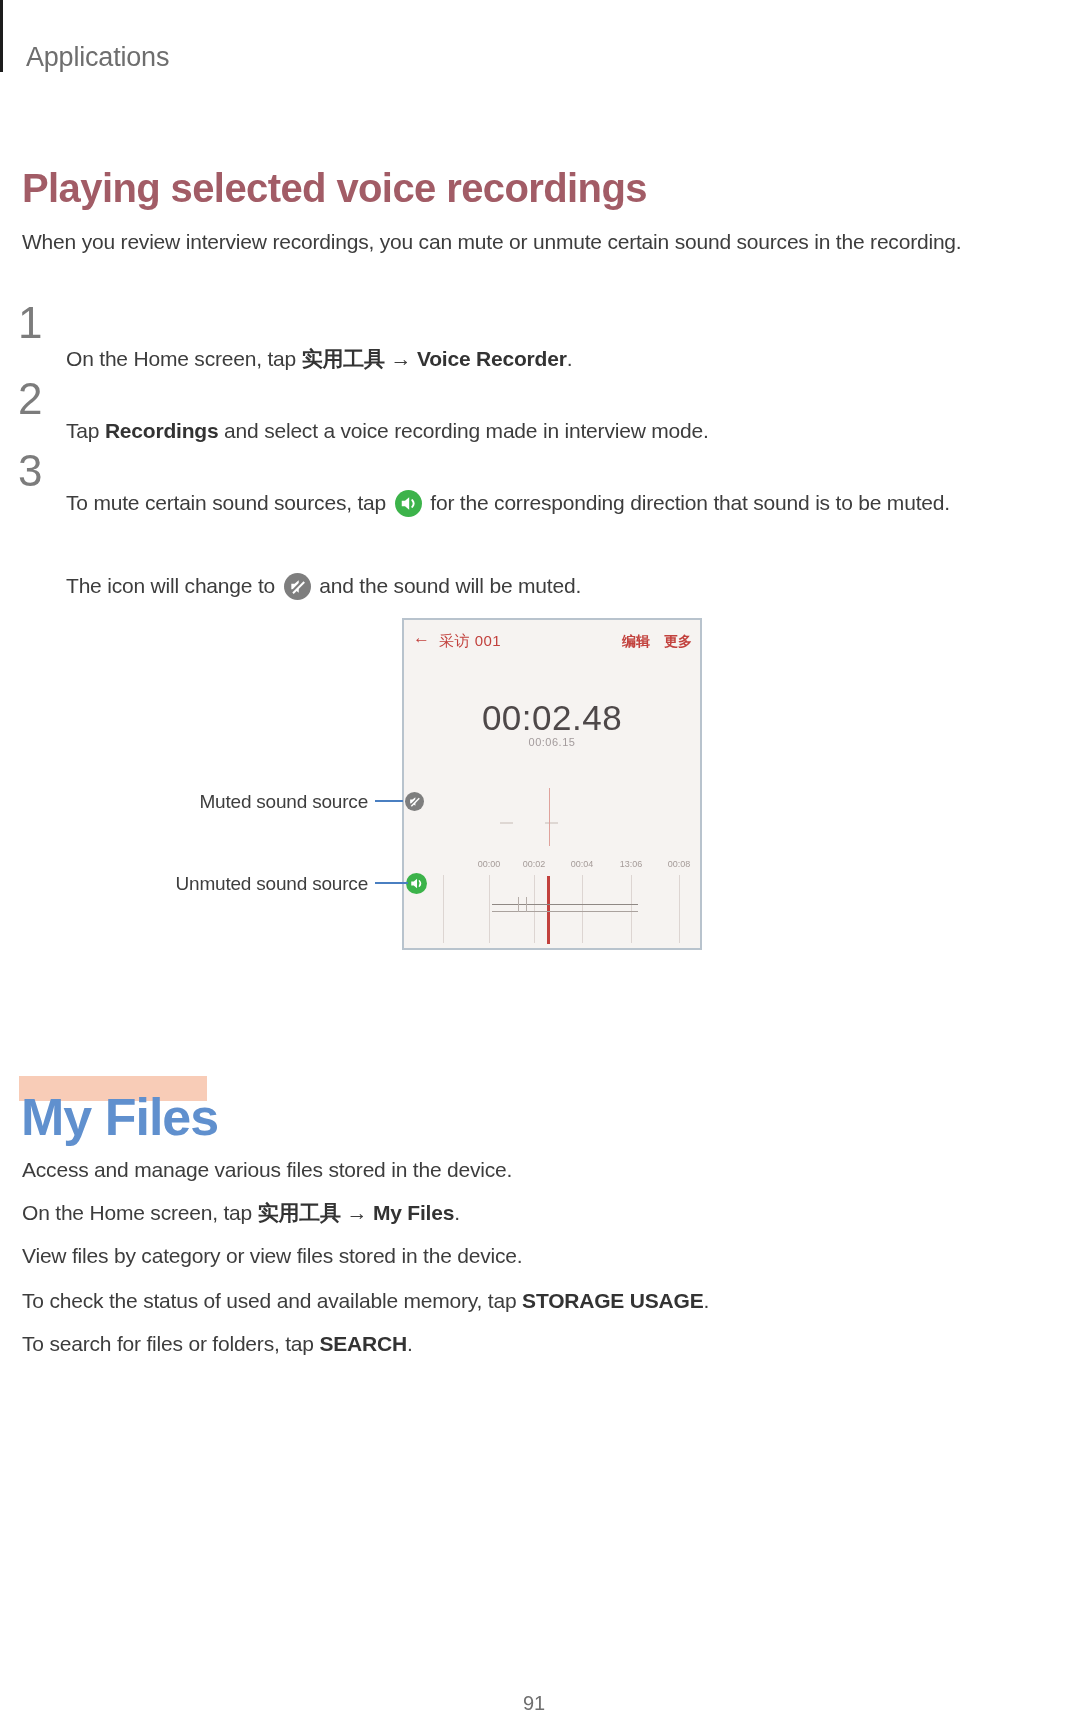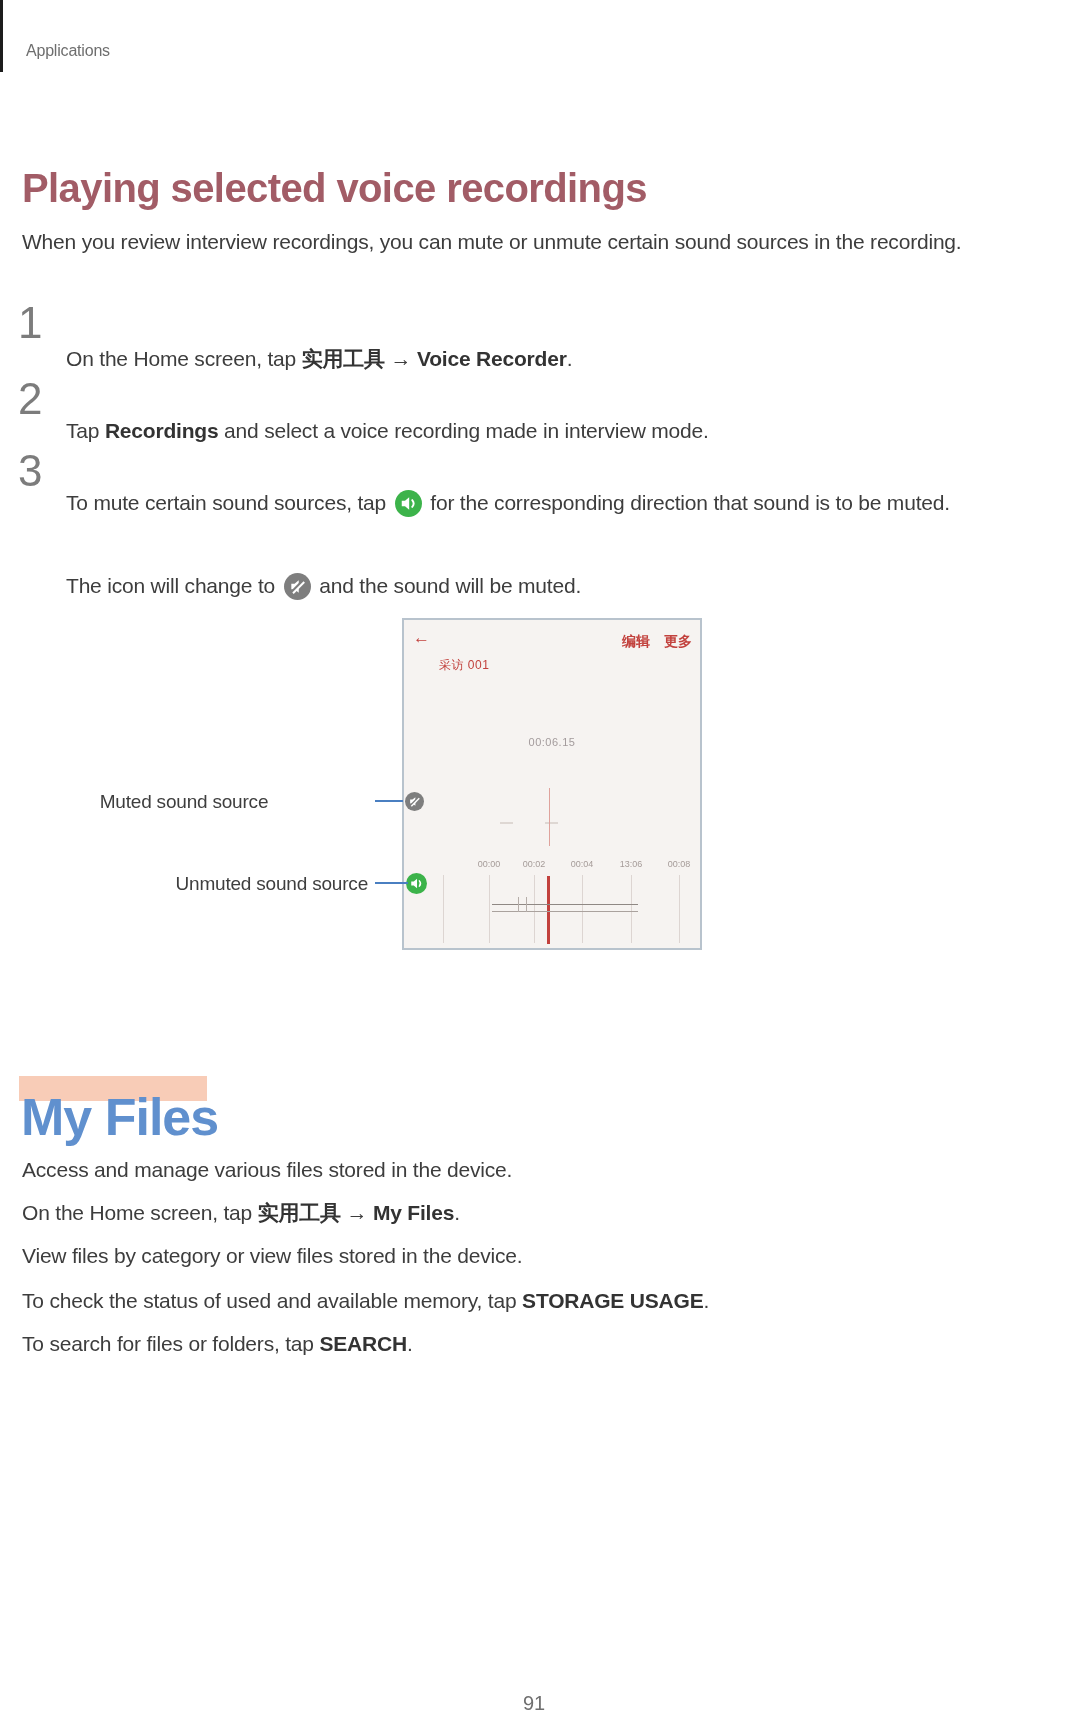--- a/index.html
+++ b/index.html
@@ -4,56 +4,56 @@
 <style>
   html,body{margin:0;padding:0;}
   body{
     width:1068px;height:1719px;position:relative;background:#ffffff;
     font-family:"Liberation Sans","DejaVu Sans",sans-serif;color:#3d3d3d;
     overflow:hidden;
   }
   .abs{position:absolute;}
   
   .side-mark{left:0;top:0;width:3px;height:72px;background:#1c1c1c;}
-  .app-label{left:26px;top:42px;font-size:16px;color:#6e6e6e;letter-spacing:-0.2px;}
+  .app-label{left:26px;top:42px;font-size:27px;color:#6e6e6e;letter-spacing:-0.2px;}
   
   .h1-maroon{left:22px;top:140px;font-size:40px;font-weight:bold;color:#a25c66;letter-spacing:-0.6px;line-height:1.05;}
   .body-text{font-size:21px;line-height:35px;color:#3d3d3d;letter-spacing:-0.2px;}
   .intro{left:22px;top:203px;width:1004px;}
   b{font-weight:bold;color:#333;}
   .step-num{font-size:44px;font-weight:300;color:#7c7c7c;line-height:1;}
   .num1{left:18px;top:301px;}
   .num2{left:18px;top:377px;}
   .num3{left:18px;top:449px;}
   .step1-text{left:66px;top:320px;width:960px;}
   .step2-text{left:66px;top:392px;width:960px;}
   .step3-text{left:66px;top:464px;width:958px;line-height:36px;}
   .note-text{left:66px;top:547px;width:960px;}
   .icon-inline{display:inline-block;width:27px;height:27px;vertical-align:-7px;margin:0 3px;}
   
   .figure{left:402px;top:618px;width:296px;height:328px;border:2px solid #b8c3cd;background:#f6f3f1;}
   .ph-back{left:9px;top:8px;font-size:17px;color:#c2413d;font-weight:bold;}
-  .ph-title{left:35px;top:12px;font-size:12px;color:#c2413d;letter-spacing:0.5px;margin-top:25px;}
+  .ph-title{left:35px;top:12px;font-size:15px;color:#c2413d;letter-spacing:0.5px;}
   .ph-actions{right:8px;top:13px;display:flex;gap:14px;font-size:14px;color:#c2413d;font-weight:bold;}
   .ph-time{left:0;top:78px;width:100%;text-align:center;font-size:35px;color:#4e4849;letter-spacing:0.5px;}
   .ph-duration{left:0;top:116px;width:100%;text-align:center;font-size:11px;color:#a39b9c;letter-spacing:0.5px;}
   .tick{top:239px;font-size:9px;color:#a59b98;transform:translateX(-50%);}
   .gl{top:255px;width:1px;height:68px;background:#ddd5d2;}
   .playhead-upper{left:145px;top:168px;width:1px;height:58px;background:#dfa29c;}
   .playhead-lower{left:143px;top:256px;width:3px;height:68px;background:#c2413d;}
   .wave1{left:88px;top:284px;width:146px;height:1px;background:#8f8884;}
   .wave2{left:88px;top:291px;width:146px;height:1px;background:#aaa29e;}
   .vtick{top:277px;width:1px;height:15px;background:#b5ada9;}
   .dash{top:202px;width:13px;height:2px;background:#ded7d3;}
   .ph-icon{display:block;}
   .ph-mute-icon{left:1px;top:172px;width:19px;height:19px;}
   .ph-sound-icon{left:2px;top:253px;width:21px;height:21px;}
   
   .callout-label{font-size:19px;color:#3e3e3e;letter-spacing:-0.2px;width:368px;text-align:right;}
-  .co-muted{left:0;top:791px;text-align:center;}
+  .co-muted{left:0;top:791px;}
   .co-unmuted{left:0;top:873px;text-align:right;}
   .co-line{height:2px;background:#4a7fc1;}
   .co-line-muted{left:375px;top:800px;width:28px;}
   .co-line-unmuted{left:375px;top:882px;width:33px;}
   
   .myfiles-highlight{left:19px;top:1076px;width:188px;height:25px;background:#f8ccb7;z-index:0;}
   .h2-blue{left:21px;top:1046px;font-size:52px;font-weight:bold;color:#6090ce;letter-spacing:-1px;line-height:56px;z-index:1;}
   .p1{left:22px;top:1131px;width:1004px;}
   .p2{left:22px;top:1174px;width:1004px;}
   .p3{left:22px;top:1217px;width:1004px;}
@@ -101,20 +101,21 @@
         <use href="#spk-off"></use>
       </svg></span><span> and the sound will be muted.</span></p>
 
 <div class="abs figure">
   <div class="abs ph-back">←</div>
   <div class="abs ph-title">采访 001</div>
   <div class="abs ph-actions">
     <span>编辑</span>
     <span>更多</span>
   </div>
+  <div class="abs ph-time">00:02.48</div>
   <div class="abs ph-duration">00:06.15</div>
 
   <span class="abs tick" style="left:85px">00:00</span>
   <span class="abs tick" style="left:130px">00:02</span>
   <span class="abs tick" style="left:178px">00:04</span>
   <span class="abs tick" style="left:227px">13:06</span>
   <span class="abs tick" style="left:275px">00:08</span>
 
   <div class="abs gl" style="left:39px"></div>
   <div class="abs gl" style="left:85px"></div>

